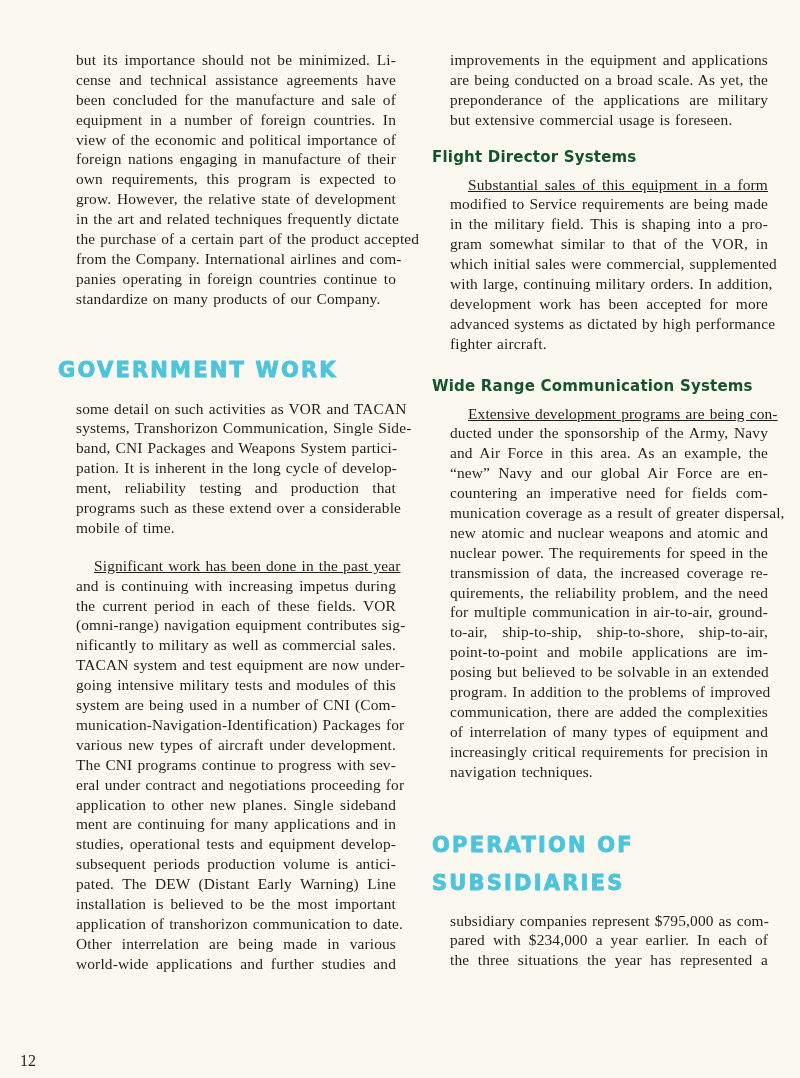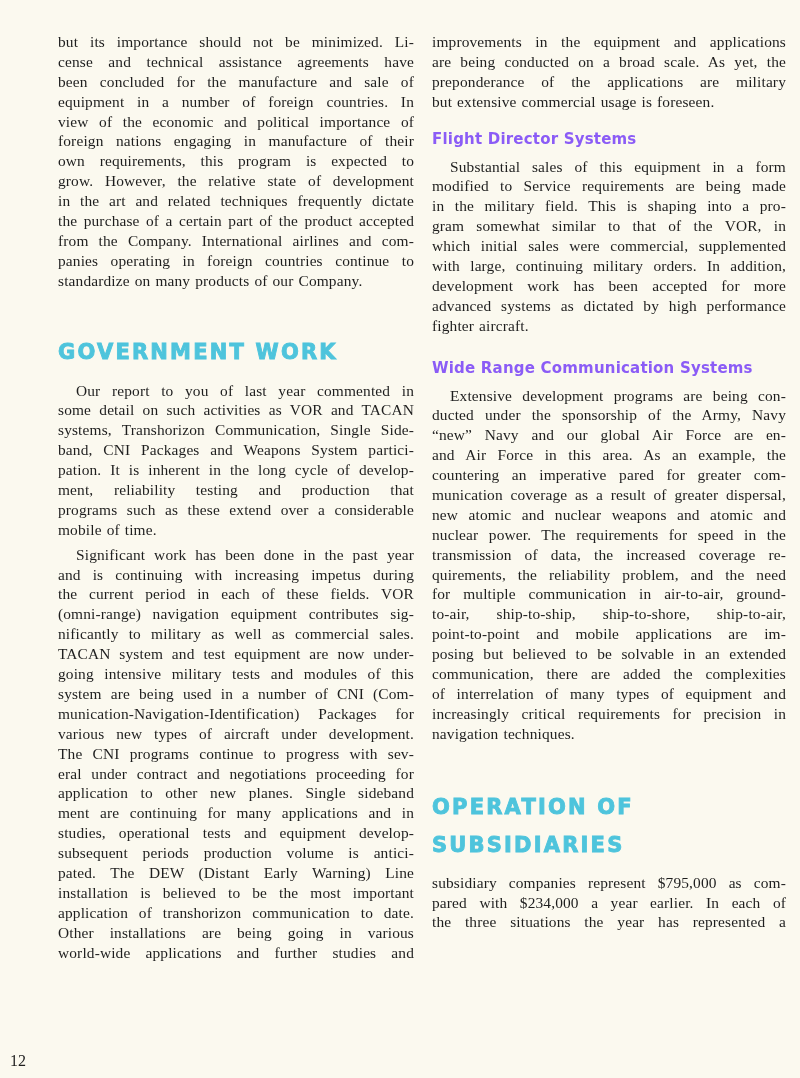--- a/index.html
+++ b/index.html
@@ -11,34 +11,34 @@
     }
     .col { position: absolute; top: 32px; width: 356px; }
     .col-left { left: 58px; }
     .col-right { left: 432px; width: 354px; }
     .line {
       font-size: 15.4px; line-height: 19.9px; height: 19.9px;
       text-align: justify; text-align-last: justify; white-space: nowrap;
       letter-spacing: 0.15px; word-spacing: 1px;
     }
     .line.last { text-align-last: left; }
-    .line.indent { text-indent: 18px; }
-    .para { margin: 0; }
+    .line.indent { text-indent: 18px; text-decoration: underline; }
+    .para { margin: 18px; }
     .section-head {
       font-family: "DejaVu Sans", "Liberation Sans", sans-serif;
       font-weight: 900; color: #4ec4dc;
       font-size: 21px; letter-spacing: 2.2px; line-height: 23px; margin-top: 15px;
       -webkit-text-stroke: 0.9px #4ec4dc;
     }
     .sub-head {
       font-family: "DejaVu Sans", "Liberation Sans", sans-serif;
-      font-weight: bold; font-size: 15px; color: #8b5cf6; letter-spacing: 0.2px;
+      font-weight: bold; font-size: 15px; color: #14532d; letter-spacing: 0.2px;
     }
     .page-num {
-      position: absolute; left: 10px; top: 1052px;
+      position: absolute; left: 20px; top: 1052px;
       font-size: 16px; font-family: "Liberation Serif", serif;
     }
   </style>
 </head>
 <body>
 
 <div class="col col-left">
   <div class="para">
       <div class="line">but its importance should not be minimized. Li-</div>
       <div class="line">cense and technical assistance agreements have</div>
@@ -51,21 +51,20 @@
       <div class="line">in the art and related techniques frequently dictate</div>
       <div class="line">the purchase of a certain part of the product accepted</div>
       <div class="line">from the Company. International airlines and com-</div>
       <div class="line">panies operating in foreign countries continue to</div>
       <div class="line last">standardize on many products of our Company.</div>
     </div>
 
   <div class="section-head" style="margin-top:50px;">GOVERNMENT WORK</div>
 
   <div class="para" style="margin-top:17px;">
-      <div class="line indent">Our report to you of last year commented in</div>
       <div class="line">some detail on such activities as VOR and TACAN</div>
       <div class="line">systems, Transhorizon Communication, Single Side-</div>
       <div class="line">band, CNI Packages and Weapons System partici-</div>
       <div class="line">pation. It is inherent in the long cycle of develop-</div>
       <div class="line">ment, reliability testing and production that</div>
       <div class="line">programs such as these extend over a considerable</div>
       <div class="line last">mobile of time.</div>
     </div>
 
   <div class="para" style="margin-top:5px;">
@@ -81,21 +80,21 @@
       <div class="line">various new types of aircraft under development.</div>
       <div class="line">The CNI programs continue to progress with sev-</div>
       <div class="line">eral under contract and negotiations proceeding for</div>
       <div class="line">application to other new planes. Single sideband</div>
       <div class="line">ment are continuing for many applications and in</div>
       <div class="line">studies, operational tests and equipment develop-</div>
       <div class="line">subsequent periods production volume is antici-</div>
       <div class="line">pated. The DEW (Distant Early Warning) Line</div>
       <div class="line">installation is believed to be the most important</div>
       <div class="line">application of transhorizon communication to date.</div>
-      <div class="line">Other installations are being going in various</div>
+      <div class="line">Other interrelation are being made in various</div>
       <div class="line">world-wide applications and further studies and</div>
     </div>
 </div>
 
 <div class="col col-right">
   <div class="para">
       <div class="line">improvements in the equipment and applications</div>
       <div class="line">are being conducted on a broad scale. As yet, the</div>
       <div class="line">preponderance of the applications are military</div>
       <div class="line last">but extensive commercial usage is foreseen.</div>
@@ -111,32 +110,33 @@
       <div class="line">with large, continuing military orders. In addition,</div>
       <div class="line">development work has been accepted for more</div>
       <div class="line">advanced systems as dictated by high performance</div>
       <div class="line last">fighter aircraft.</div>
     </div>
 
   <div class="sub-head" style="margin-top:23px;">Wide Range Communication Systems</div>
   <div class="para" style="margin-top:9px;">
       <div class="line indent">Extensive development programs are being con-</div>
       <div class="line">ducted under the sponsorship of the Army, Navy</div>
+      <div class="line">and Air Force in this area. As an example, the</div>
       <div class="line">“new” Navy and our global Air Force are en-</div>
-      <div class="line">and Air Force in this area. As an example, the</div>
-      <div class="line">countering an imperative pared for greater com-</div>
+      <div class="line">countering an imperative need for fields com-</div>
       <div class="line">munication coverage as a result of greater dispersal,</div>
       <div class="line">new atomic and nuclear weapons and atomic and</div>
       <div class="line">nuclear power. The requirements for speed in the</div>
       <div class="line">transmission of data, the increased coverage re-</div>
       <div class="line">quirements, the reliability problem, and the need</div>
       <div class="line">for multiple communication in air-to-air, ground-</div>
       <div class="line">to-air, ship-to-ship, ship-to-shore, ship-to-air,</div>
       <div class="line">point-to-point and mobile applications are im-</div>
       <div class="line">posing but believed to be solvable in an extended</div>
+      <div class="line">program. In addition to the problems of improved</div>
       <div class="line">communication, there are added the complexities</div>
       <div class="line">of interrelation of many types of equipment and</div>
       <div class="line">increasingly critical requirements for precision in</div>
       <div class="line last">navigation techniques.</div>
     </div>
 
   <div style="margin-top:52px;">
     <div class="section-head">OPERATION OF</div>
     <div class="section-head">SUBSIDIARIES</div>
   </div>

